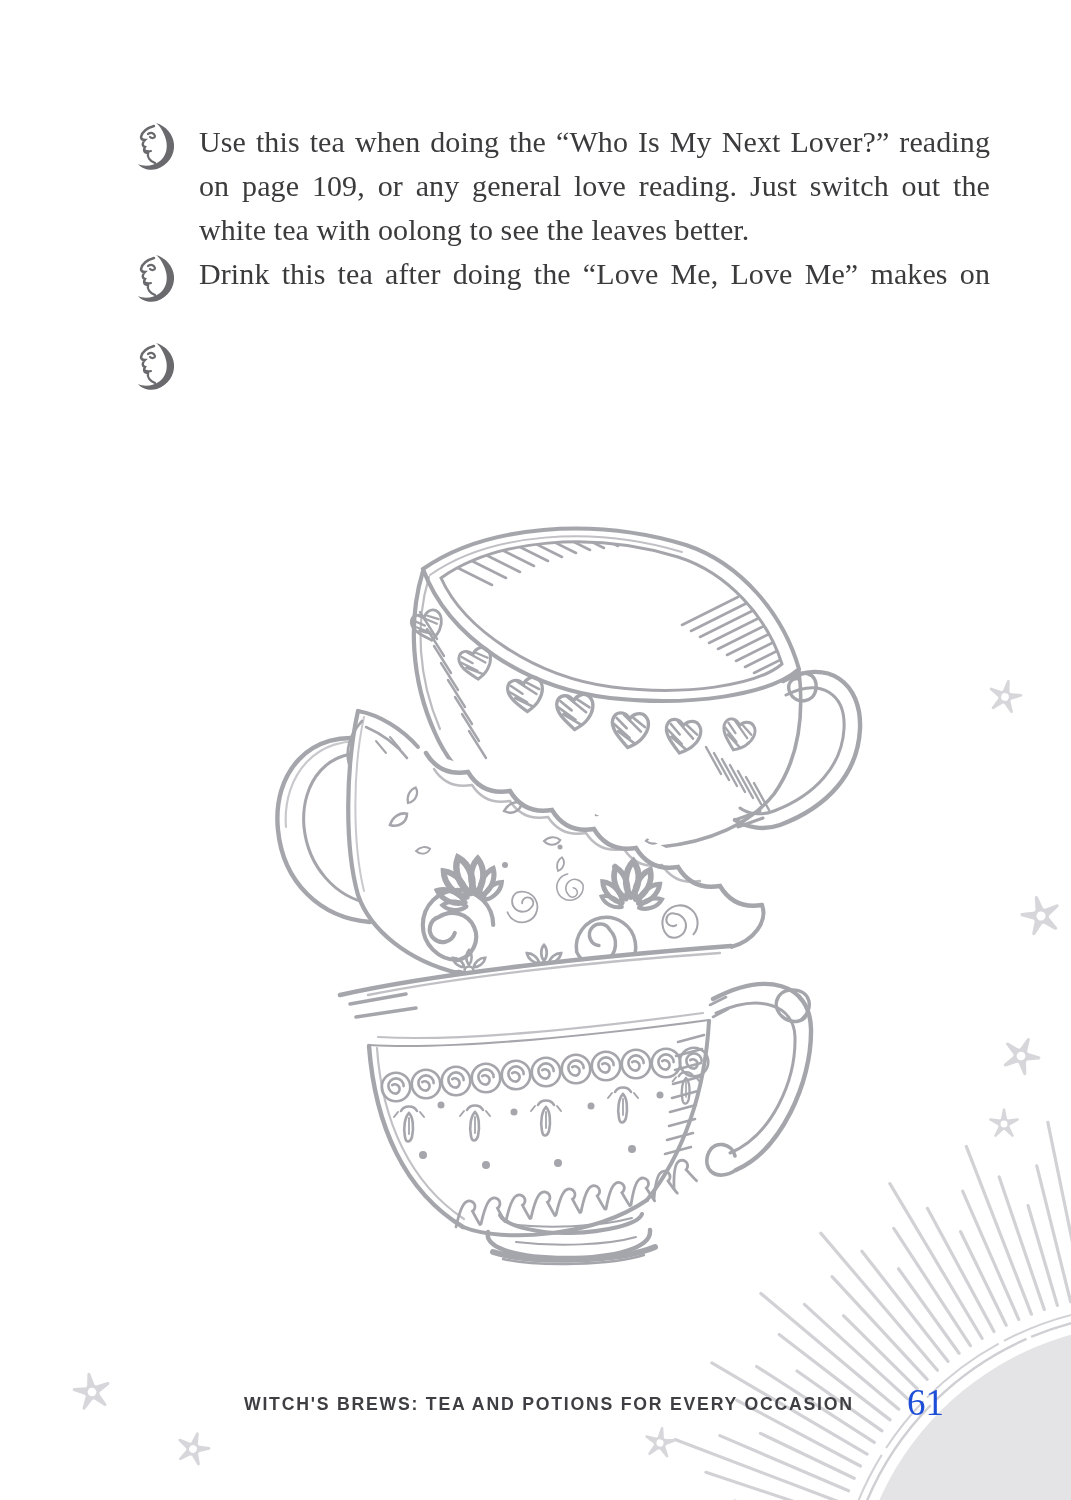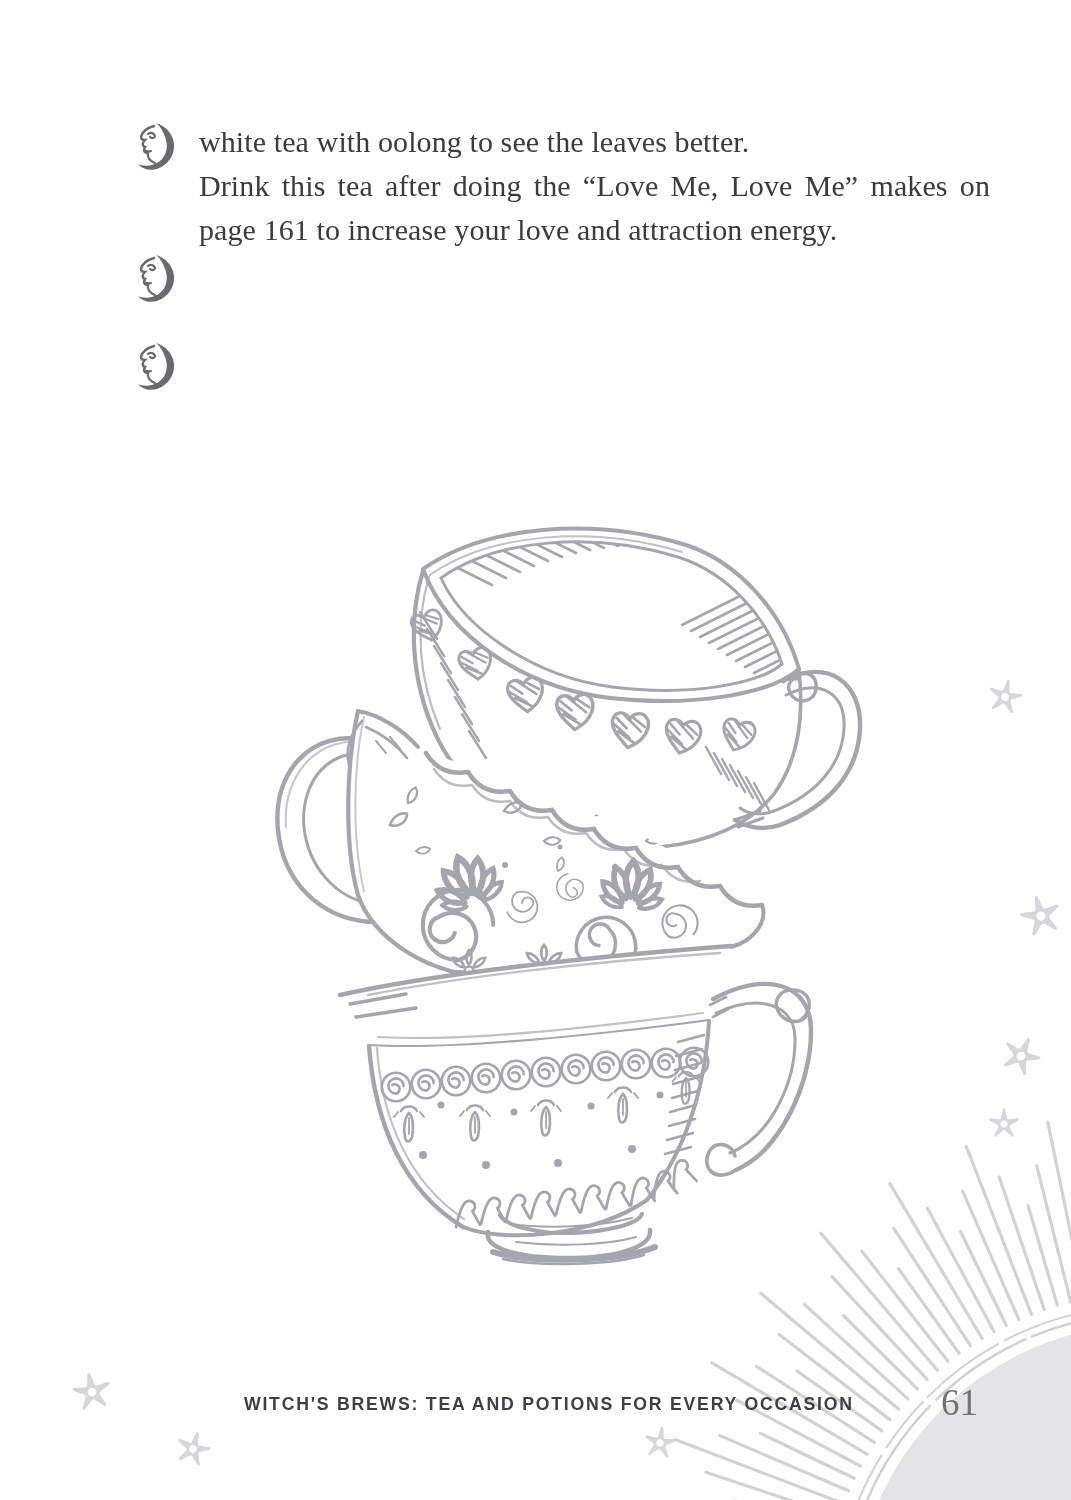--- a/index.html
+++ b/index.html
@@ -14,21 +14,21 @@
   .moon-1{left:132px;top:120px;}
   .moon-2{left:132px;top:252px;}
   .moon-3{left:132px;top:340px;}
   
   .art{position:absolute;left:258px;top:515px;width:655px;height:775px;z-index:2;}
   .bgdeco{position:absolute;left:0;top:0;width:1071px;height:1500px;z-index:1;}
   
   .running-title{position:absolute;left:244px;top:1393px;z-index:3;color:#3e3e43;
         font-family:"Liberation Sans", sans-serif;font-weight:700;font-size:19px;
         letter-spacing:1.9px;transform:scaleX(.93);transform-origin:left top;white-space:nowrap;}
-  .page-number{position:absolute;left:941px;top:1381px;z-index:3;color:#737373;
+  .page-number{position:absolute;left:907px;top:1381px;z-index:3;color:#1d4ed8;
         font-size:37px;font-family:"Liberation Serif", serif;}
 </style>
 </head>
 <body>
 
 <div class="page">
 
   <svg class="bgdeco" viewBox="0 0 1071 1500" aria-hidden="true">
     <defs>
       <g id="star">
@@ -334,21 +334,22 @@
   <svg class="moon moon-3" viewBox="0 0 47 52" aria-hidden="true">
     <g fill="#6a6a6e" stroke="#6a6a6e" stroke-linecap="round">
       <path stroke="none" d="M24,3 C34,6 41,14 42,24 C43,35 36,45 25,49 C18,51 10,49 6,44 C12,47 22,46 28,41 C34,36 36,28 34,20 C32,12 28,6 24,3 Z"></path>
       <path fill="none" stroke-width="2.4" d="M22,6 C15,8 10,12 9,17 C9,19 11,20 13,20 C10,23 10,26 13,27 C11,30 12,33 16,33 C15,37 18,41 23,43"></path>
       <path fill="none" stroke-width="2.2" d="M16,14 C19,12 22,13 23,16 C23,18 20,19 18,17"></path>
       <path fill="none" stroke-width="2" d="M12,30 Q16,32 19,31"></path>
     </g>
   </svg>
 
   <div class="bullet-text">
+    <div class="bline jline">Use this tea when doing the “Who Is My Next Lover?” reading</div>
+    <div class="bline jline">on page 109, or any general love reading. Just switch out the</div>
     <div class="bline">white tea with oolong to see the leaves better.</div>
     <div class="bline jline">Drink this tea after doing the “Love Me, Love Me” makes on</div>
-    <div class="bline">page 161 to increase your love and attraction energy.</div>
   </div>
 
   <div class="running-title">WITCH'S BREWS: TEA AND POTIONS FOR EVERY OCCASION</div>
   <div class="page-number">61</div>
 
 </div>
 
 </body></html>

